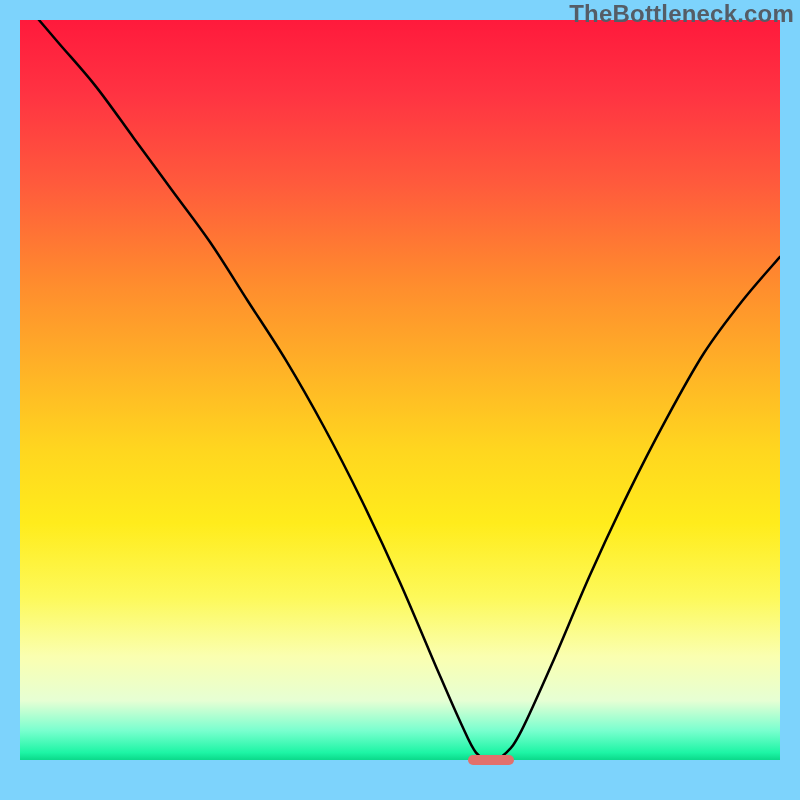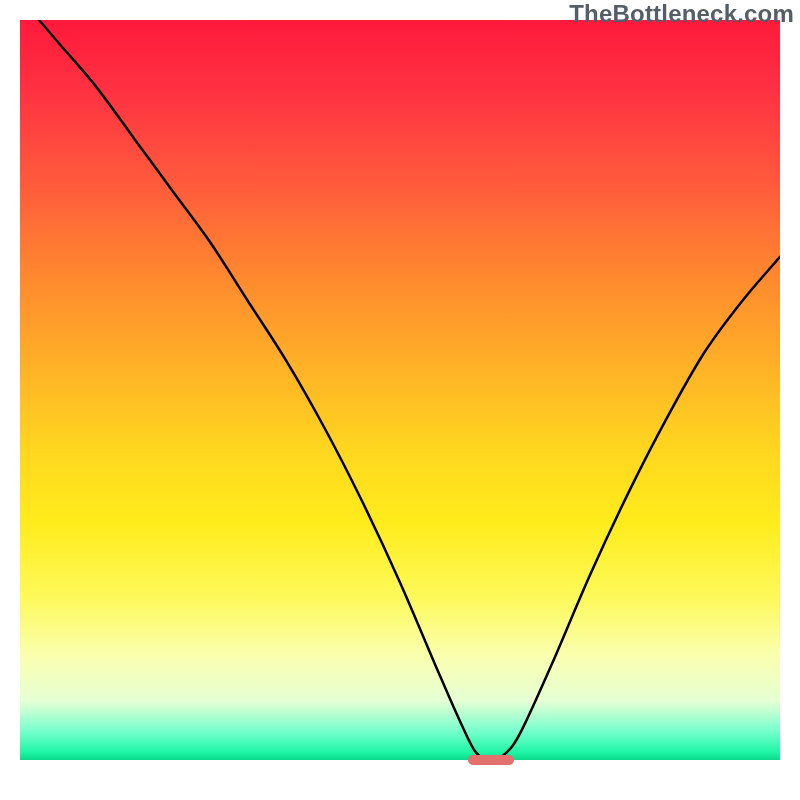--- a/index.html
+++ b/index.html
@@ -8,21 +8,21 @@
     width: 800px;
     height: 800px;
     background: #000;
     overflow: hidden;
     font-family: Arial, Helvetica, sans-serif;
   }
   .frame {
     position: relative;
     width: 800px;
     height: 800px;
-    background: #ffffff;
+    background: #7dd3fc;
   }
   .plot-area {
     position: absolute;
     left: 20px;
     top: 20px;
     width: 760px;
     height: 740px;
     background: linear-gradient(
       to bottom,
       #ff1a3c 0%,

